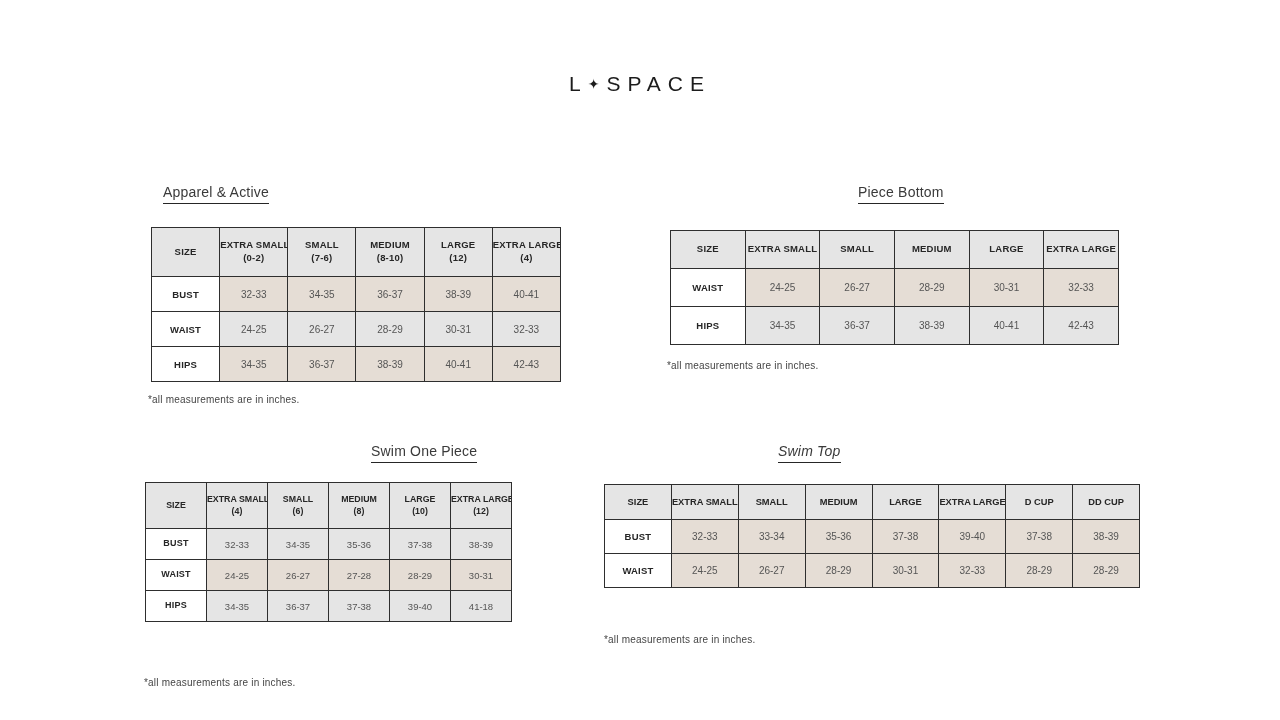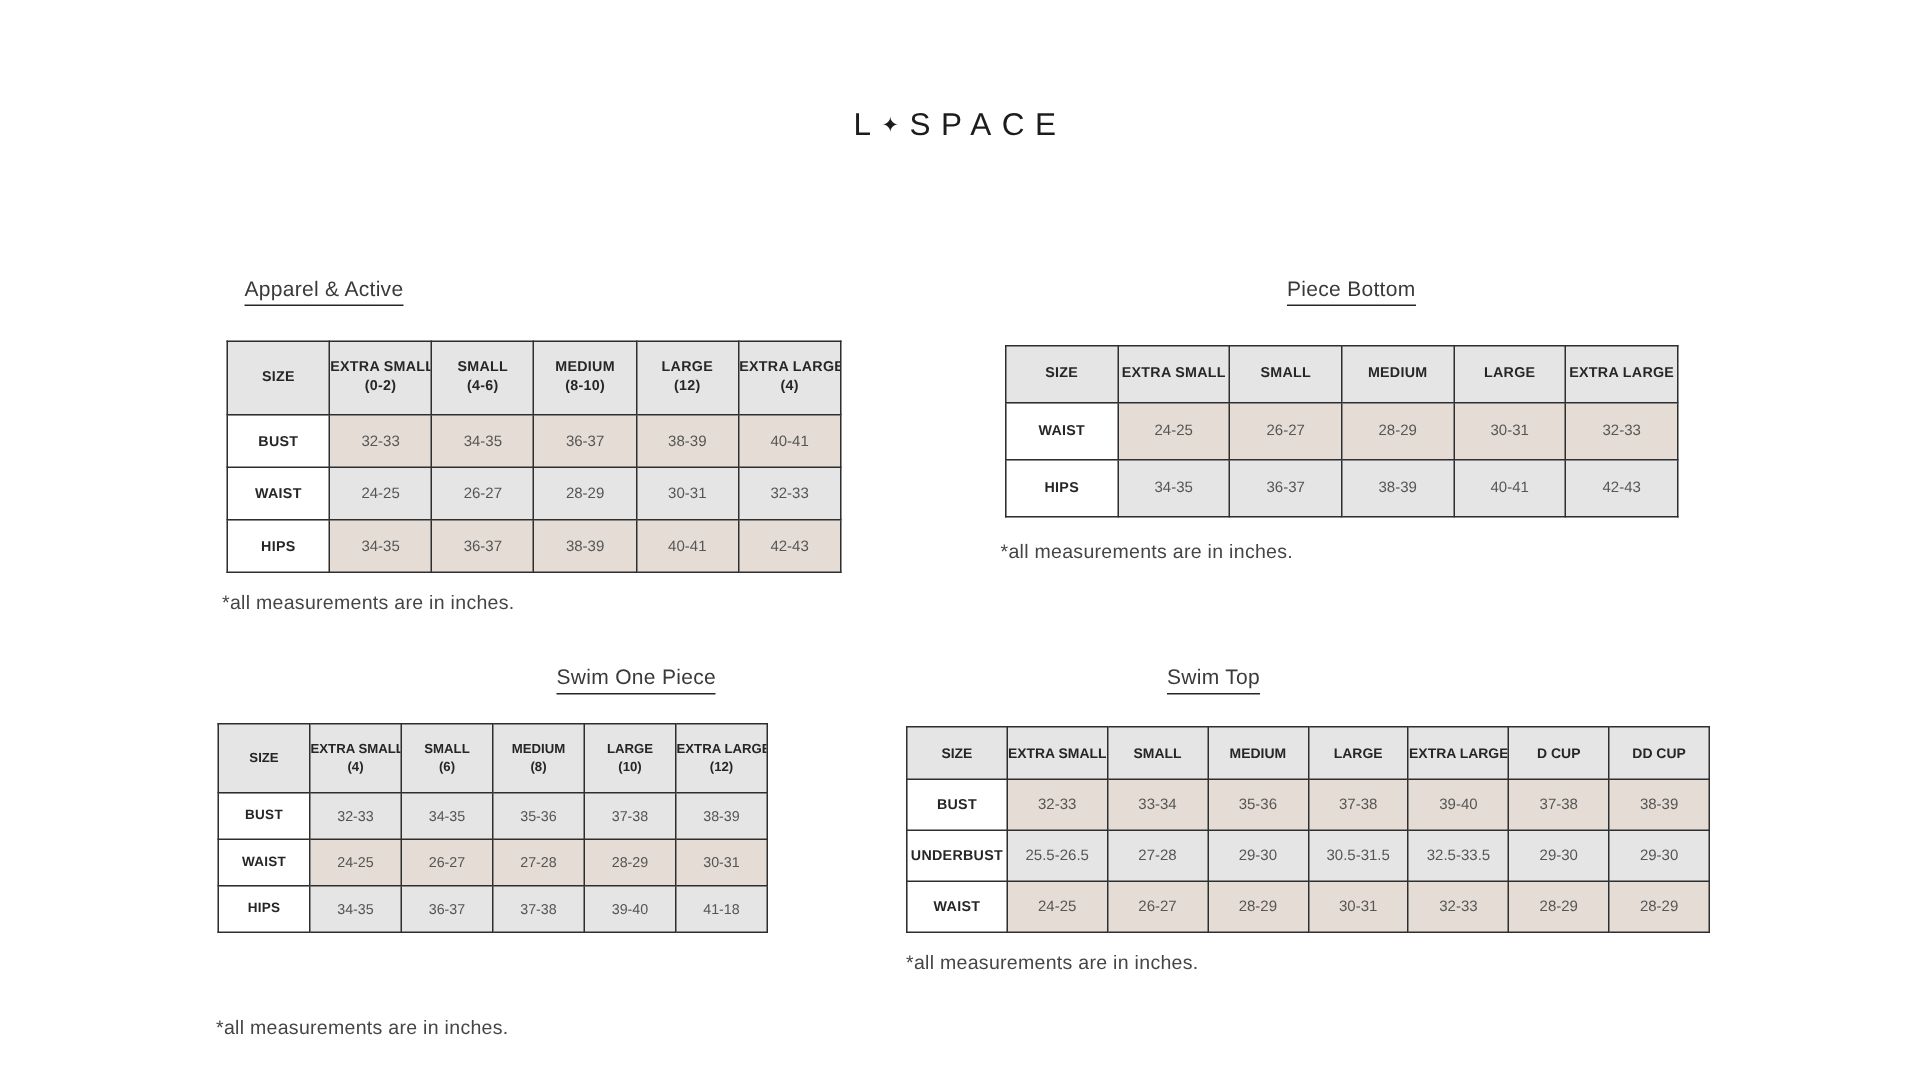--- a/index.html
+++ b/index.html
@@ -17,42 +17,42 @@
   .size-table { position:absolute; border-collapse:collapse; table-layout:fixed; background:#e5e5e5;
                 border:1.5px solid var(--border); }
   .size-table th, .size-table td { border:1px solid var(--border); text-align:center;
                 vertical-align:middle; overflow:hidden; }
   .size-table th { font-weight:bold; color:#262626; font-size:9.5px; letter-spacing:.2px; white-space:nowrap; }
   .th-main, .th-sub { display:block; line-height:1.35; }
   .size-table td.label { font-weight:bold; color:#262626; font-size:9.5px; letter-spacing:.2px; background:#fff; }
   .size-table td.val { color:#555; font-size:10px; white-space:nowrap; }
   tr.shaded td.val { background:var(--shade); }
 
-  .footnote { position:absolute; font-size:13px; color:#454545; letter-spacing:.2px; }
+  .footnote { position:absolute; font-size:10px; color:#454545; letter-spacing:.2px; }
 
   
   #title1 { left:163px; top:184px; }
   #t1 { left:151px; top:227px; width:410px; }
   #t1 thead tr { height:49px; } #t1 tbody tr { height:35px; }
   #fn1 { left:148px; top:394px; }
 
   #title2 { left:858px; top:184px; }
   #t2 { left:670px; top:230px; width:449px; }
   #t2 thead tr { height:38px; } #t2 tbody tr { height:38px; }
   #fn2 { left:667px; top:360px; }
 
   #title3 { left:371px; top:443px; }
   #t3 { left:145px; top:482px; width:367px; }
   #t3 thead tr { height:46px; } #t3 tbody tr { height:31px; }
   #t3 th { font-size:8.8px; letter-spacing:0; }
   #t3 td.label { font-size:9px; white-space:normal; line-height:1.3; padding:2px; }
   #t3 td.val { font-size:9.5px; }
   #fn3 { left:144px; top:677px; }
 
-  #title4 { left:778px; top:443px; }
+  #title4 { left:778px; top:443px;font-style:italic; }
   #t4 { left:604px; top:484px; width:536px; }
   #t4 thead tr { height:35px; } #t4 tbody tr { height:34px; }
   #t4 th { font-size:9.3px; letter-spacing:0; }
   #fn4 { left:604px; top:634px; }
 </style>
 </head>
 <body>
 
 <div class="page">
 
@@ -64,21 +64,21 @@
         <tr>
           <th>
             <span class="th-main">SIZE</span>
           </th>
           <th>
             <span class="th-main">EXTRA SMALL</span>
             <span class="th-sub">(0-2)</span>
           </th>
           <th>
             <span class="th-main">SMALL</span>
-            <span class="th-sub">(4-6)</span>
+            <span class="th-sub">(7-6)</span>
           </th>
           <th>
             <span class="th-main">MEDIUM</span>
             <span class="th-sub">(8-10)</span>
           </th>
           <th>
             <span class="th-main">LARGE</span>
             <span class="th-sub">(12)</span>
           </th>
           <th>
@@ -253,30 +253,20 @@
         <tr class="shaded">
           <td class="label">BUST</td>
           <td class="val">32-33</td>
           <td class="val">33-34</td>
           <td class="val">35-36</td>
           <td class="val">37-38</td>
           <td class="val">39-40</td>
           <td class="val">37-38</td>
           <td class="val">38-39</td>
         </tr>
-        <tr>
-          <td class="label">UNDERBUST</td>
-          <td class="val">25.5-26.5</td>
-          <td class="val">27-28</td>
-          <td class="val">29-30</td>
-          <td class="val">30.5-31.5</td>
-          <td class="val">32.5-33.5</td>
-          <td class="val">29-30</td>
-          <td class="val">29-30</td>
-        </tr>
         <tr class="shaded">
           <td class="label">WAIST</td>
           <td class="val">24-25</td>
           <td class="val">26-27</td>
           <td class="val">28-29</td>
           <td class="val">30-31</td>
           <td class="val">32-33</td>
           <td class="val">28-29</td>
           <td class="val">28-29</td>
         </tr>

